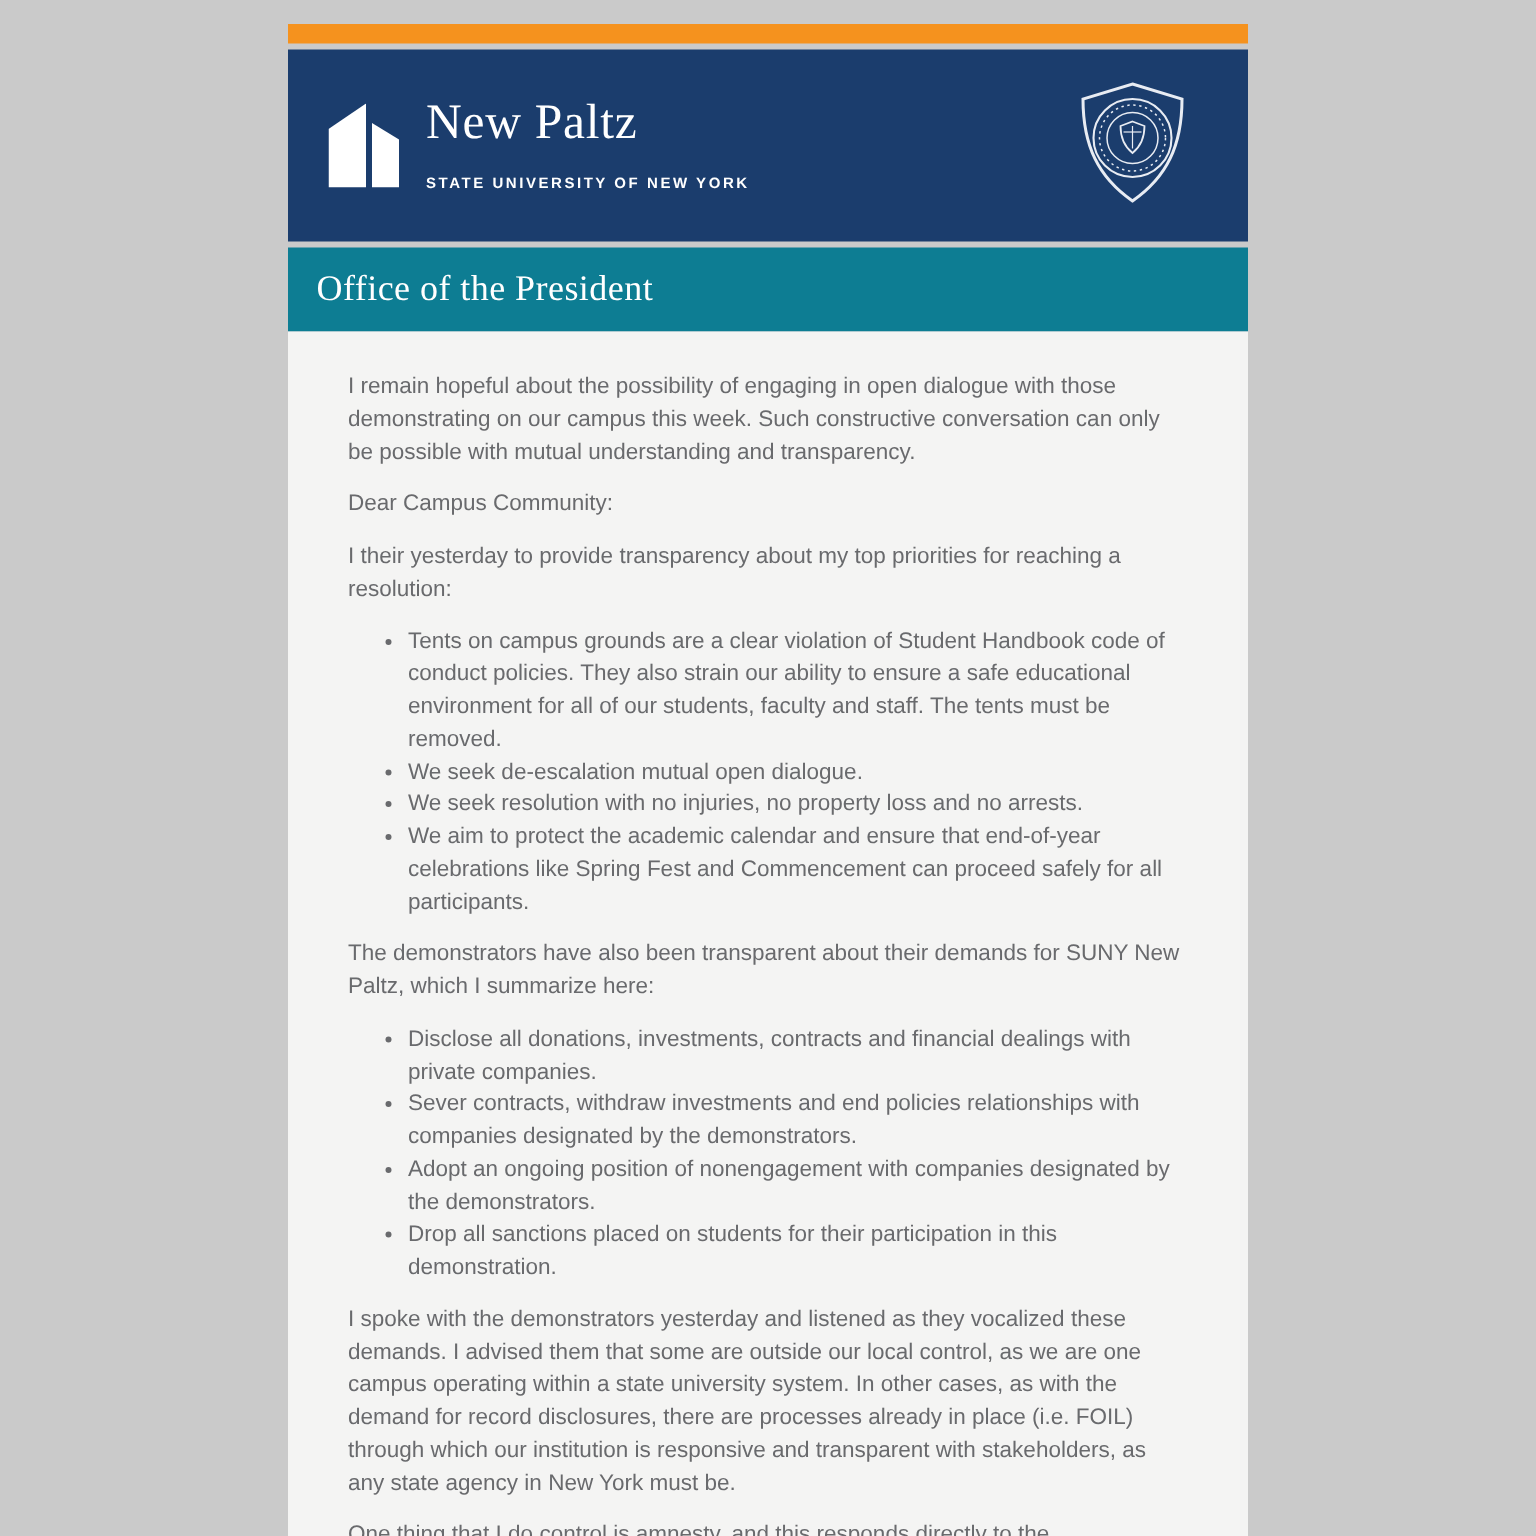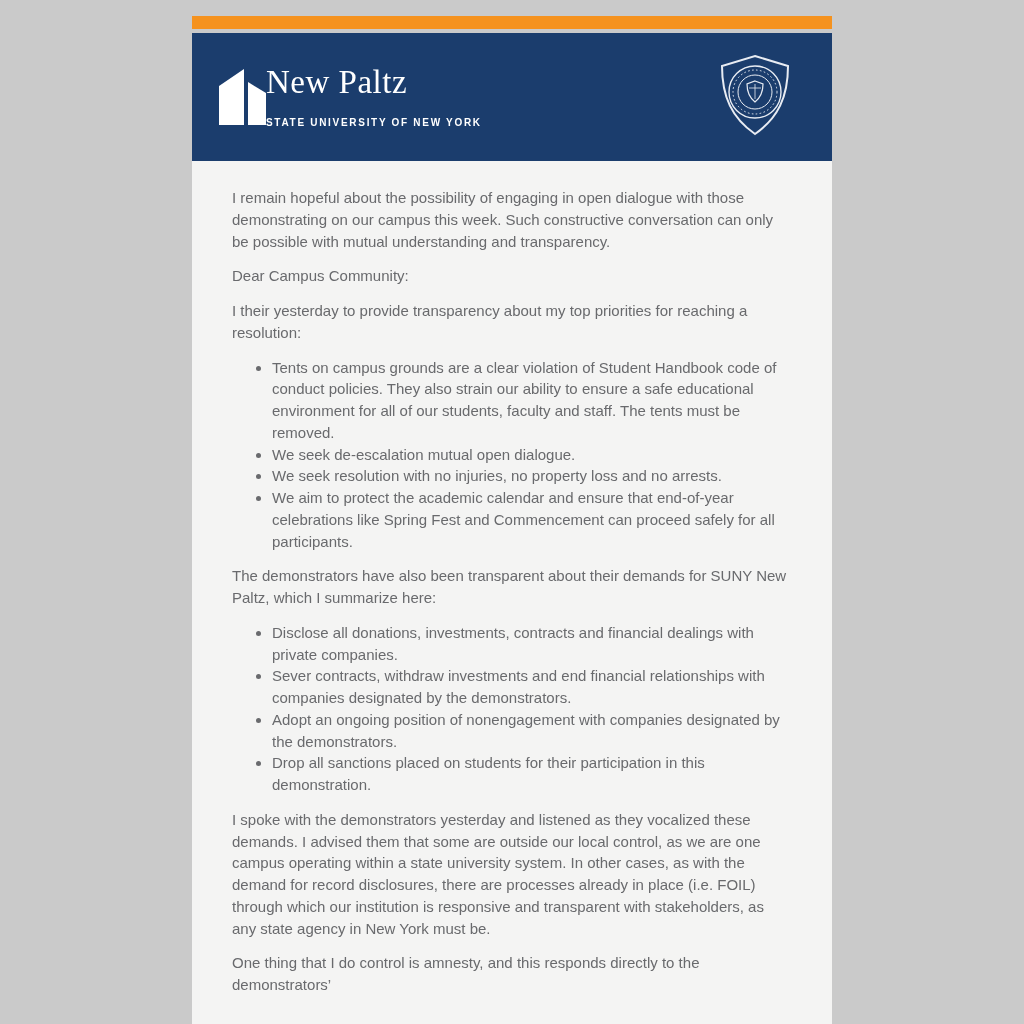--- a/index.html
+++ b/index.html
@@ -26,21 +26,21 @@
   }
   .navy-header {
     margin-top: 4px;
     height: 128px;
     background: #1B3D6D;
     display: flex;
     align-items: center;
     justify-content: space-between;
     padding: 0 38px 0 27px;
   }
-  .logo { display: flex; align-items: center; gap: 0; }
+  .logo { display: flex; align-items: center; gap: 18px; }
   .logo-mark { display: inline-flex; }
   .logo-text { display: flex; flex-direction: column; }
   .logo-name {
     font-family: "Liberation Serif", serif;
     font-size: 33px;
     line-height: 1;
     color: #ffffff;
     letter-spacing: 0.5px;
   }
   .logo-tagline {
@@ -106,35 +106,38 @@
           <circle cx="39" cy="38" r="26" fill="none" stroke="#E8ECF3" stroke-width="1.4"></circle>
           <circle cx="39" cy="38" r="22" fill="none" stroke="#E8ECF3" stroke-width="1" stroke-dasharray="1.6 2.4"></circle>
           <circle cx="39" cy="38" r="17" fill="none" stroke="#E8ECF3" stroke-width="1"></circle>
           <path d="M39 27 L47 30 C47 38 44 44 39 48 C34 44 31 38 31 30 Z" fill="none" stroke="#E8ECF3" stroke-width="1.2"></path>
           <line x1="39" y1="30" x2="39" y2="45" stroke="#E8ECF3" stroke-width="0.8"></line>
           <line x1="33" y1="34" x2="45" y2="34" stroke="#E8ECF3" stroke-width="0.8"></line>
         </svg>
       </div>
     </header>
 
+    <div class="teal-band">
+      <h1>Office of the President</h1>
+    </div>
 
     <main class="content">
       <p>I remain hopeful about the possibility of engaging in open dialogue with those demonstrating on our campus this week. Such constructive conversation can only be possible with mutual understanding and transparency.</p>
       <p>Dear Campus Community:</p>
       <p>I their yesterday to provide transparency about my top priorities for reaching a resolution:</p>
       <ul>
         <li>Tents on campus grounds are a clear violation of Student Handbook code of conduct policies. They also strain our ability to ensure a safe educational environment for all of our students, faculty and staff. The tents must be removed.</li>
         <li>We seek de-escalation mutual open dialogue.</li>
         <li>We seek resolution with no injuries, no property loss and no arrests.</li>
         <li>We aim to protect the academic calendar and ensure that end-of-year celebrations like Spring Fest and Commencement can proceed safely for all participants.</li>
       </ul>
       <p>The demonstrators have also been transparent about their demands for SUNY New Paltz, which I summarize here:</p>
       <ul>
         <li>Disclose all donations, investments, contracts and financial dealings with private companies.</li>
-        <li>Sever contracts, withdraw investments and end financial relationships with companies designated by the demonstrators.</li>
+        <li>Sever contracts, withdraw investments and end policies relationships with companies designated by the demonstrators.</li>
         <li>Adopt an ongoing position of nonengagement with companies designated by the demonstrators.</li>
         <li>Drop all sanctions placed on students for their participation in this demonstration.</li>
       </ul>
       <p>I spoke with the demonstrators yesterday and listened as they vocalized these demands. I advised them that some are outside our local control, as we are one campus operating within a state university system. In other cases, as with the demand for record disclosures, there are processes already in place (i.e. FOIL) through which our institution is responsive and transparent with stakeholders, as any state agency in New York must be.</p>
       <p>One thing that I do control is amnesty, and this responds directly to the demonstrators’</p>
     </main>
 
   </div>
 </div>
 

